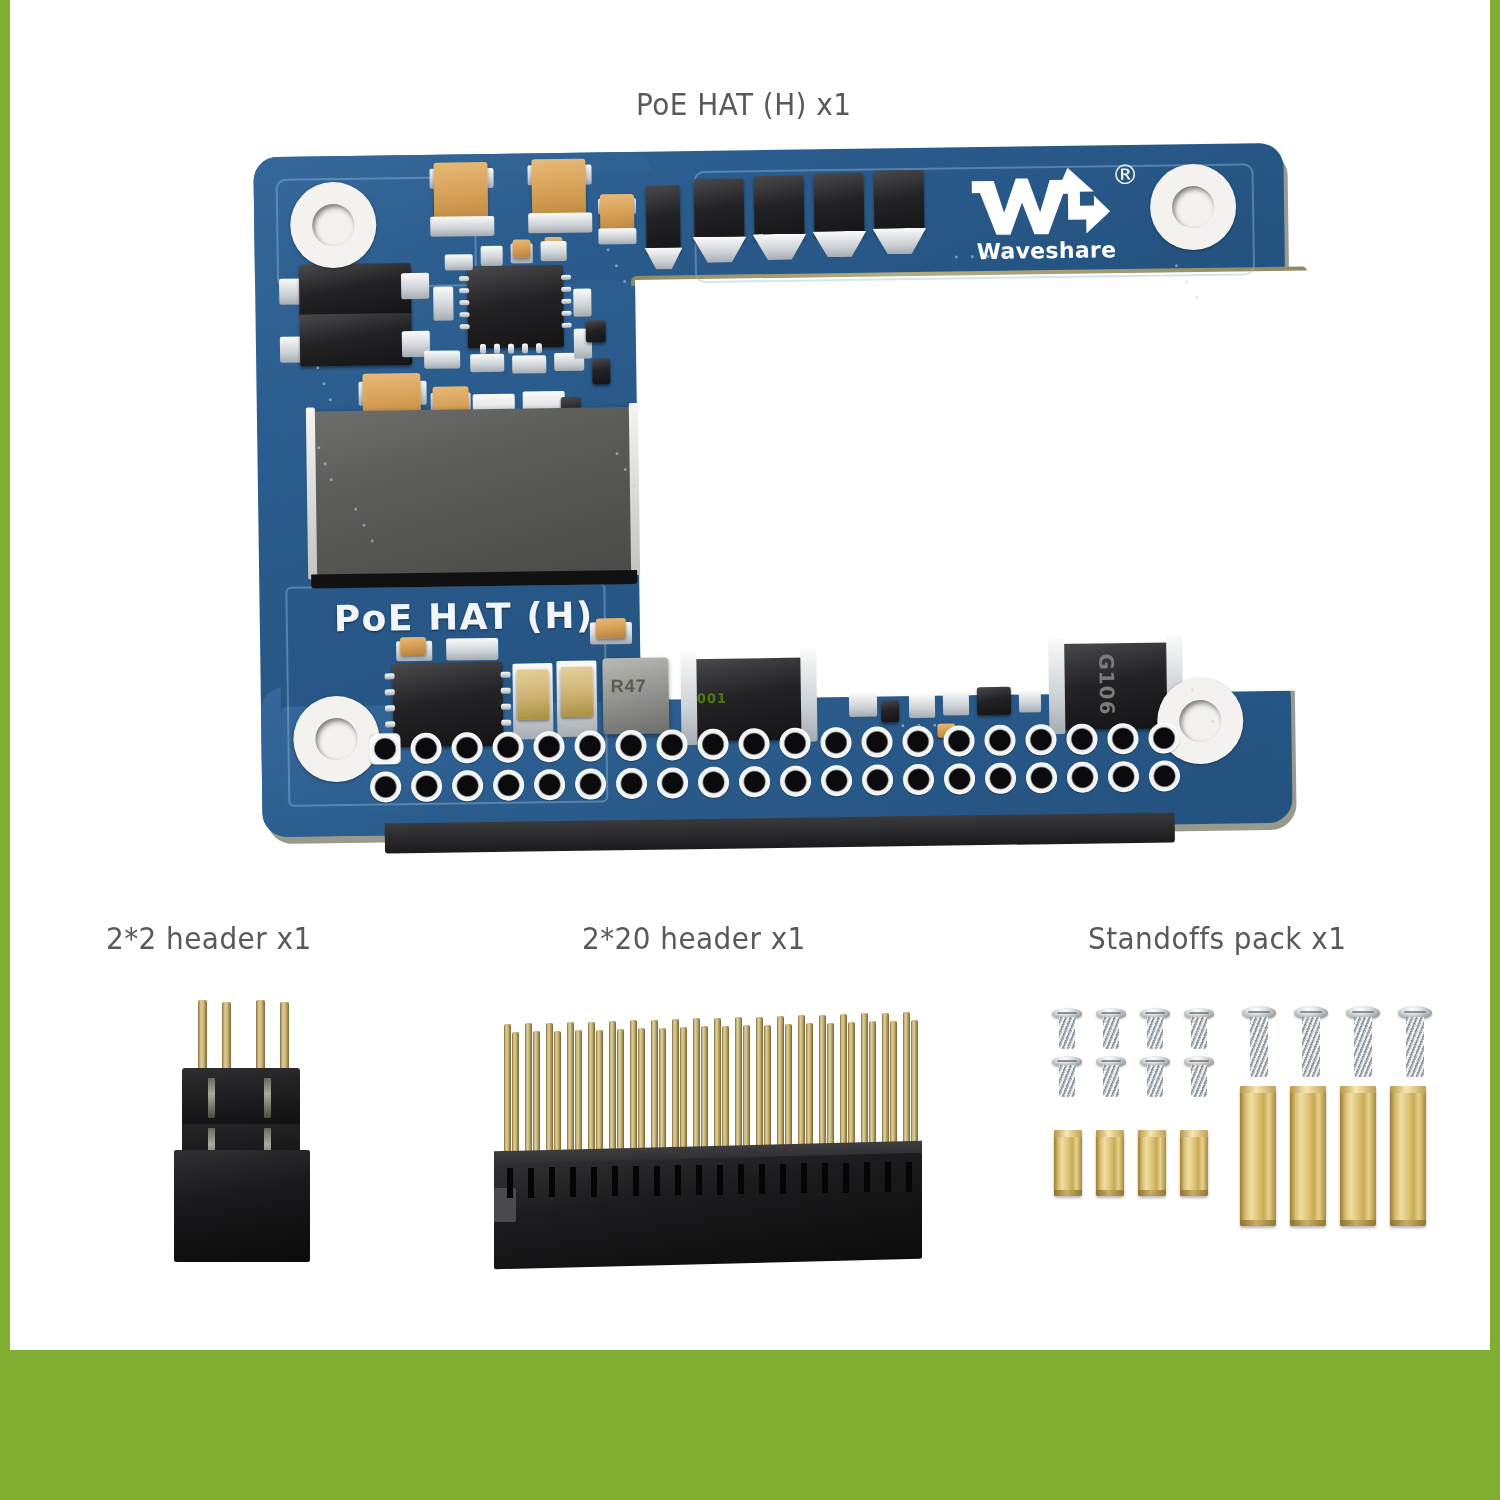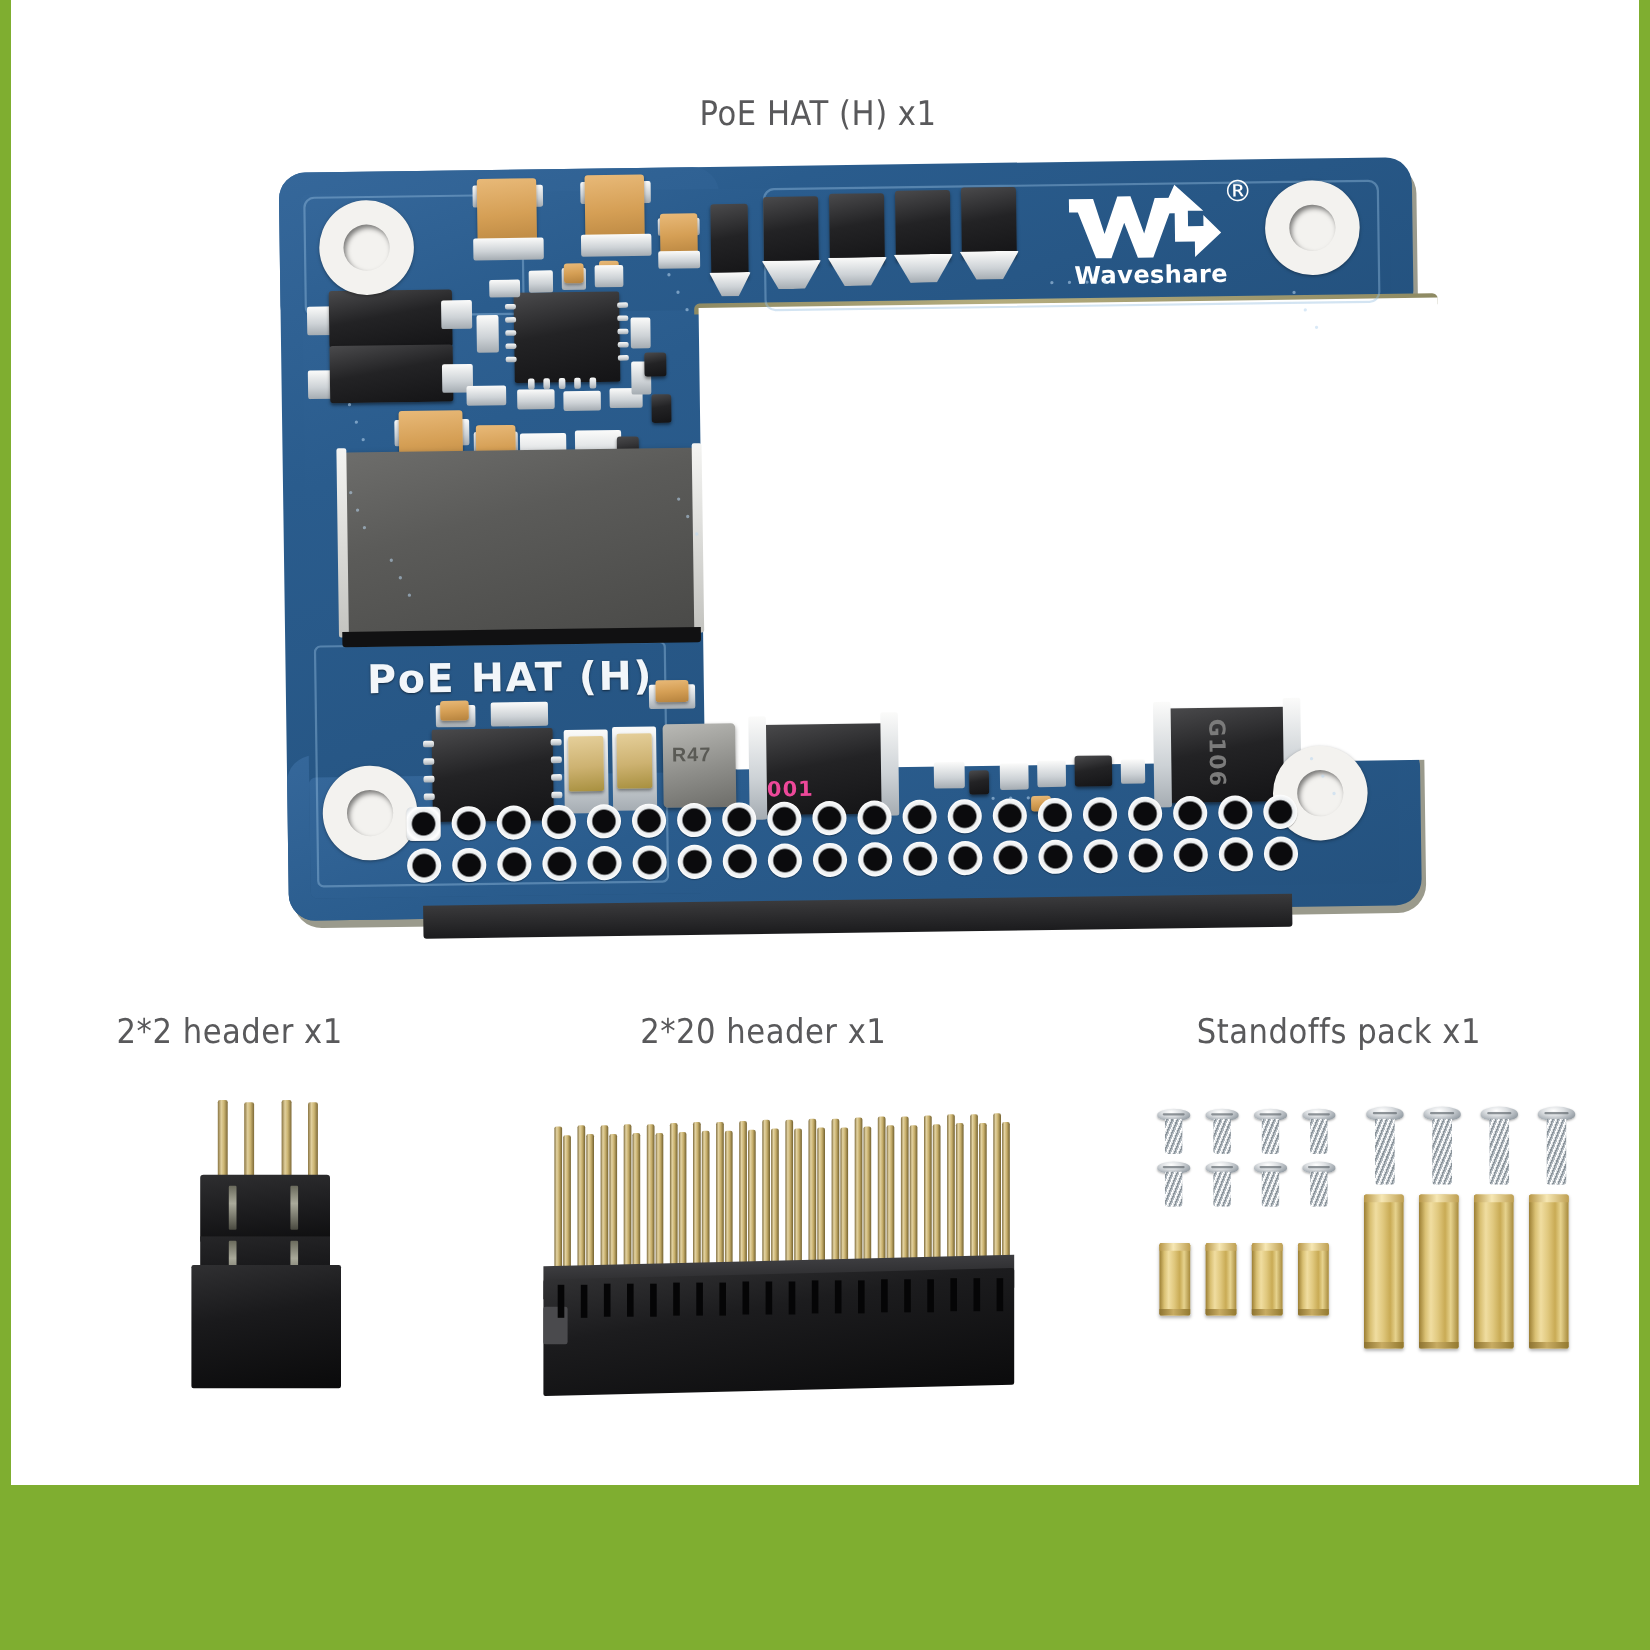--- a/index.html
+++ b/index.html
@@ -518,21 +518,21 @@
       <div class="wht" style="left:296px;top:508px;width:40px;height:76px;"></div>
       <div class="gold" style="left:300px;top:514px;width:32px;height:50px;"></div>
 
       <div class="cmp" style="left:342px;top:506px;width:66px;height:76px;background:linear-gradient(168deg,#b9b9b5,#8e8e8a 55%,#6d6d69);border-radius:4px;box-shadow:0 2px 4px rgba(0,0,0,0.4);"></div>
       <div style="position:absolute;left:350px;top:524px;width:52px;color:#5a5a55;font-size:18px;font-weight:700;font-family:Liberation Sans, sans-serif;letter-spacing:1px;">R47</div>
 
       <div class="wht" style="left:330px;top:470px;width:42px;height:22px;"></div>
       <div class="tan" style="left:336px;top:466px;width:30px;height:20px;"></div>
 
       <div class="blk" style="left:428px;top:508px;width:118px;height:82px;border-radius:2px;"></div>
-      <div style="position:absolute;left:436px;top:556px;color:#ec4899;font-size:19px;font-weight:700;font-family:'DejaVu Sans',sans-serif;letter-spacing:1px;">001</div>
+      <div style="position:absolute;left:436px;top:540px;color:#4d7c0f;font-size:13px;font-weight:700;font-family:'DejaVu Sans',sans-serif;letter-spacing:1px;">001</div>
       <div class="wht" style="left:420px;top:500px;width:16px;height:94px;"></div>
       <div class="wht" style="left:540px;top:498px;width:16px;height:94px;"></div>
 
       <div class="tan" style="left:592px;top:548px;width:20px;height:16px;"></div>
       <div class="wht" style="left:588px;top:544px;width:28px;height:24px;"></div>
       <div class="blk" style="left:620px;top:552px;width:18px;height:22px;"></div>
       <div class="wht" style="left:648px;top:546px;width:26px;height:24px;"></div>
       <div class="wht" style="left:682px;top:544px;width:26px;height:24px;"></div>
       <div class="blk" style="left:716px;top:540px;width:34px;height:28px;"></div>
       <div class="wht" style="left:758px;top:544px;width:22px;height:22px;"></div>

